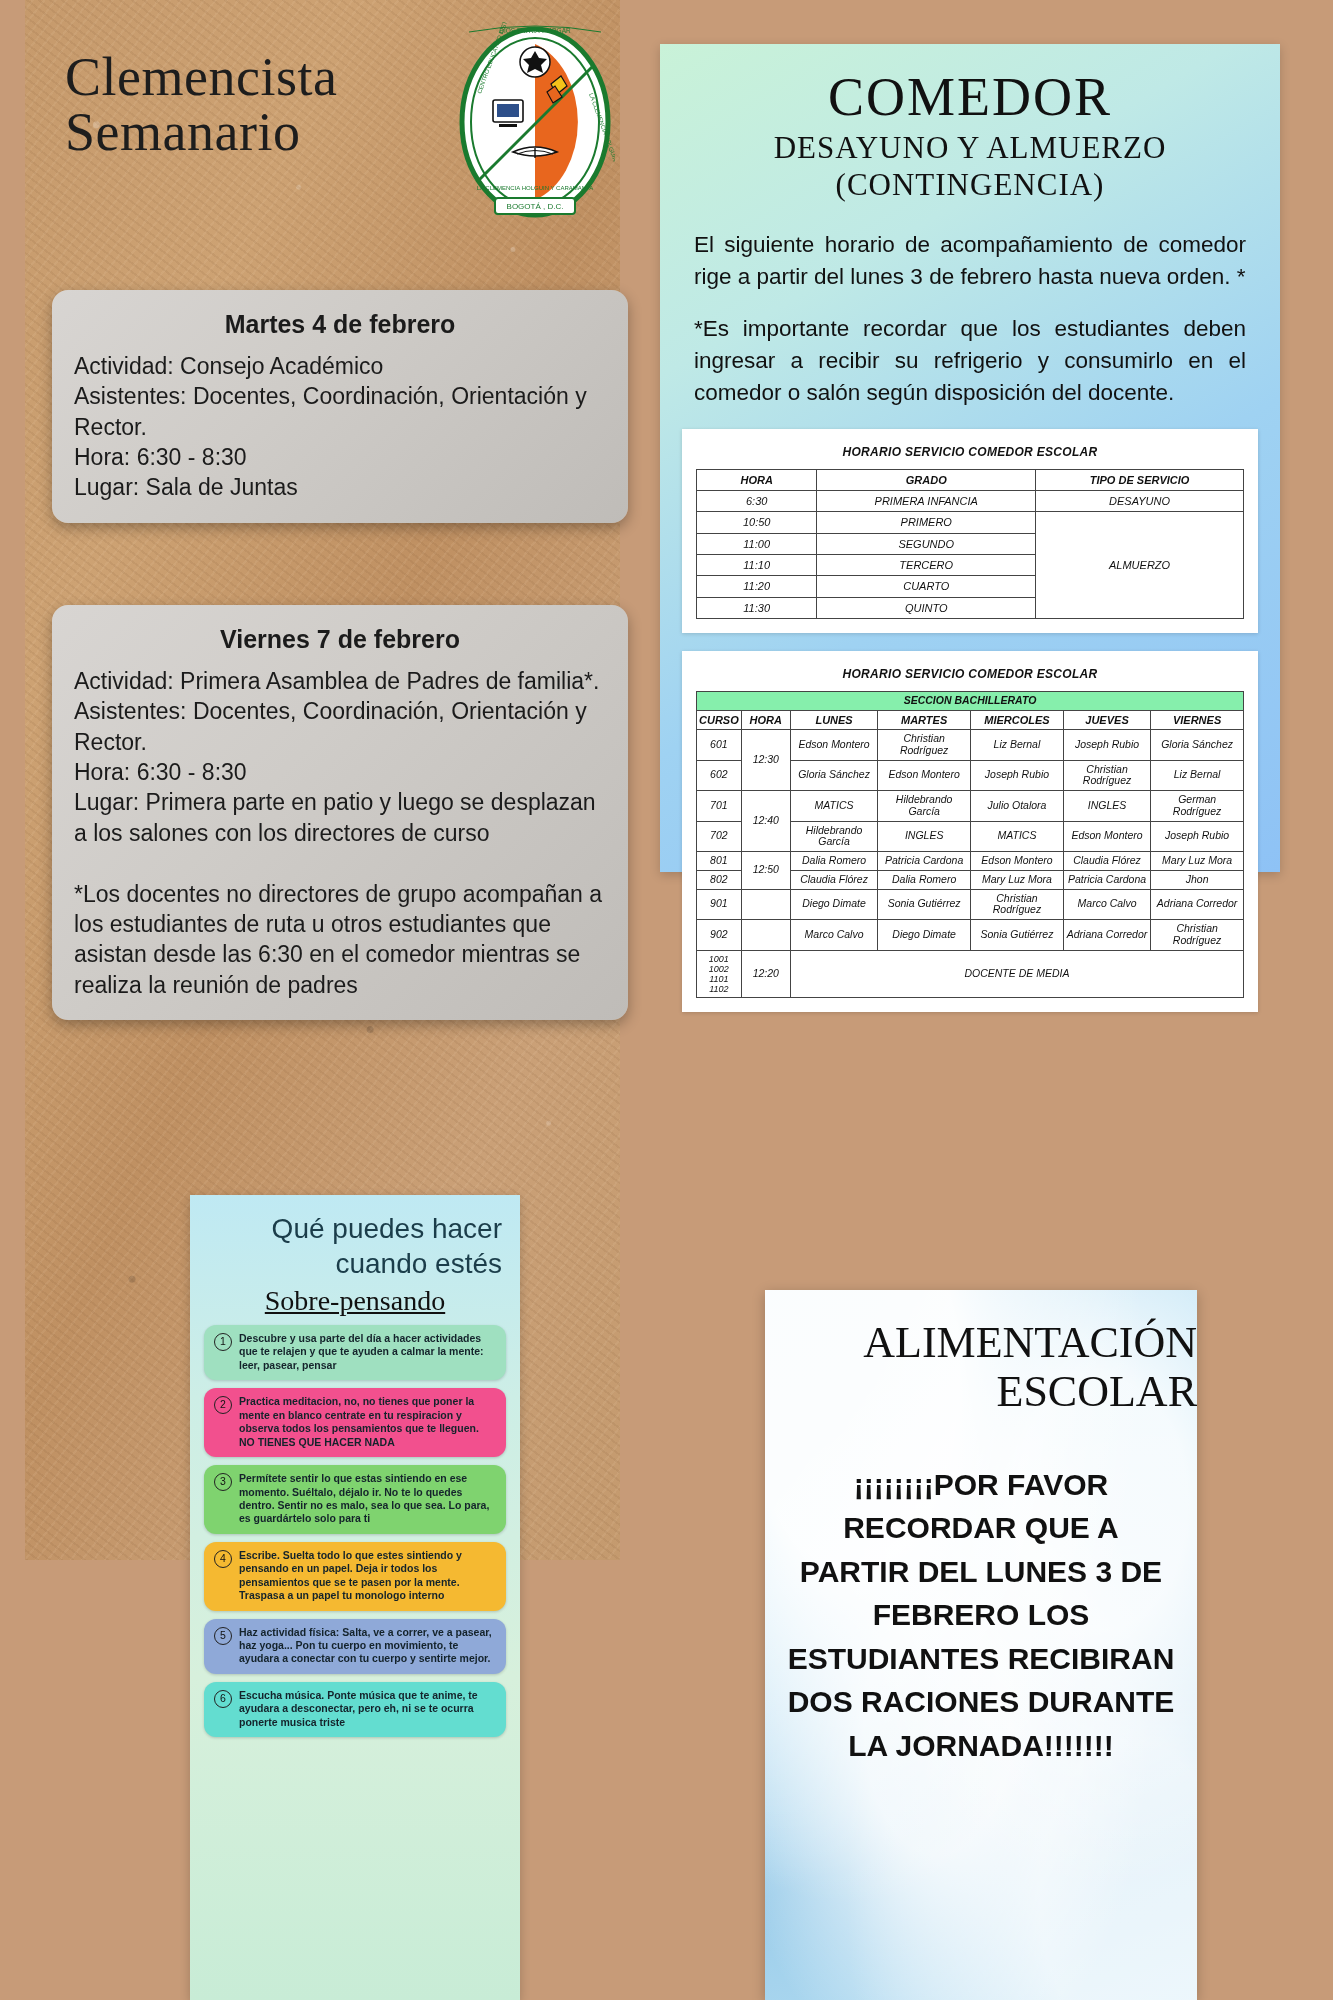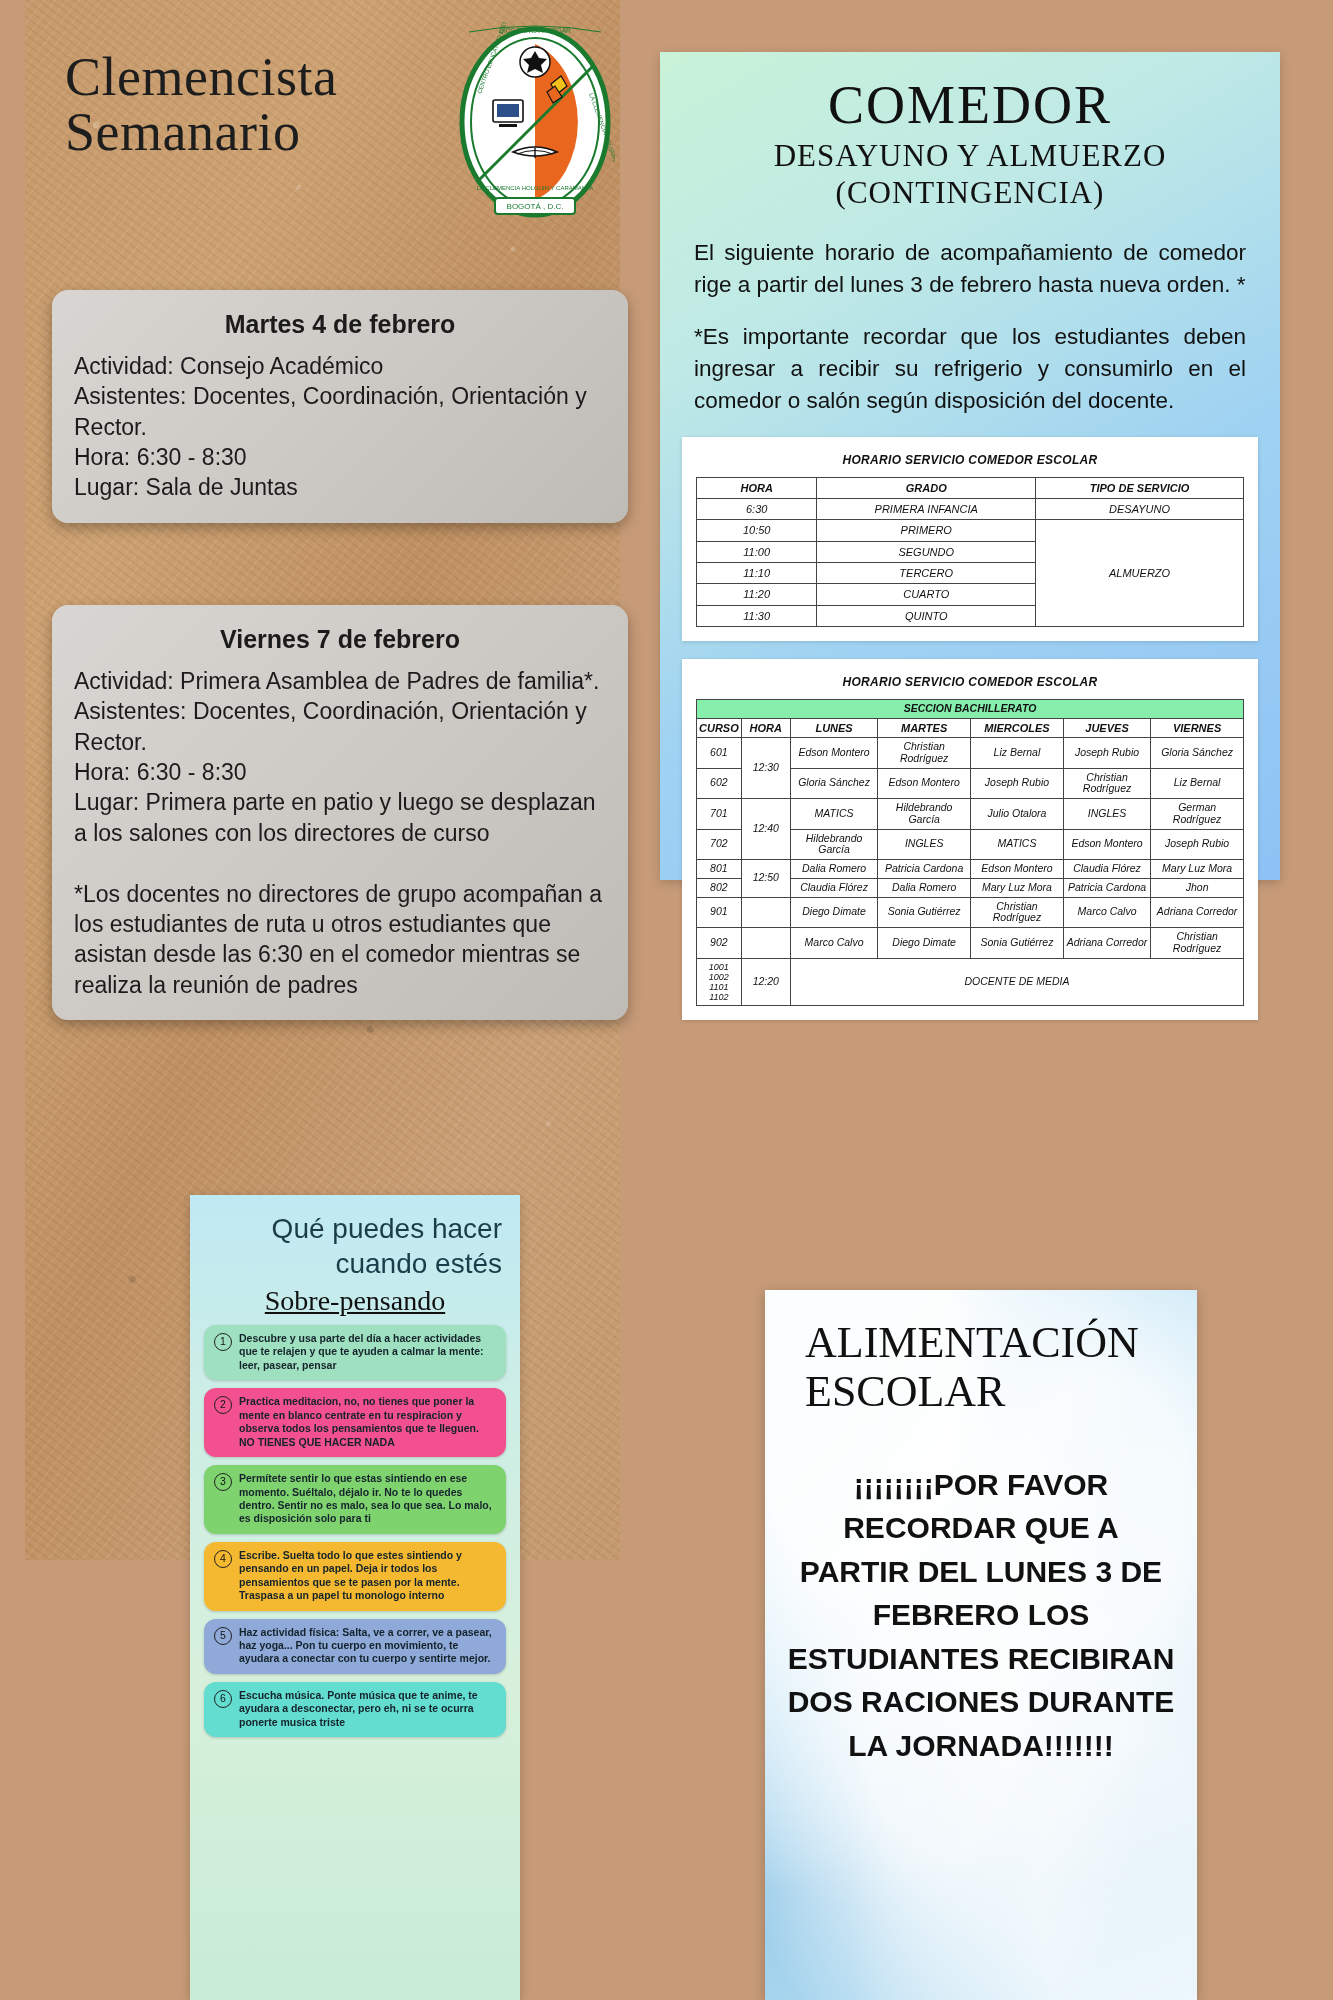--- a/index.html
+++ b/index.html
@@ -58,21 +58,21 @@
   }
   .note h3{
     margin:4px 0 12px 0;text-align:center;font-size:25px;font-weight:bold;
   }
   .note p{margin:0;font-size:23px;line-height:1.32;}
   #note1{left:52px;top:290px;width:532px;}
   #note2{left:52px;top:605px;width:532px;}
 
   
   .comedor{
-    position:absolute;left:660px;top:52px;width:620px;height:828px;z-index:4;
+    position:absolute;left:660px;top:44px;width:620px;height:828px;z-index:4;
     background:linear-gradient(150deg,#c9f2d8 0%,#bfe9e6 28%,#9fd2f2 60%,#8ec2f5 100%);
     box-shadow:0 3px 10px rgba(0,0,0,.18);
   }
   .comedor h1{
     margin:22px 0 0 0;text-align:center;
     font-family:"Liberation Serif", serif;font-weight:normal;
     font-size:54px;letter-spacing:2px;color:#111;
   }
   .comedor h2{
     margin:2px 0 0 0;text-align:center;
@@ -108,21 +108,21 @@
     position:absolute;left:765px;top:1290px;width:432px;height:710px;z-index:6;
     background:
       radial-gradient(ellipse at 20% 12%, rgba(255,255,255,.95) 0 22%, transparent 60%),
       radial-gradient(ellipse at 78% 30%, rgba(255,255,255,.85) 0 18%, transparent 55%),
       radial-gradient(ellipse at 40% 62%, rgba(255,255,255,.8) 0 20%, transparent 58%),
       radial-gradient(ellipse at 85% 85%, rgba(255,255,255,.75) 0 18%, transparent 55%),
       linear-gradient(160deg,#a8d8f0 0%,#bfe4f6 35%,#9ccdea 70%,#b6dff3 100%);
     box-shadow:0 3px 12px rgba(0,0,0,.22);
   }
   .alim h2{
-    margin:28px 0 0 0;text-align:left;
+    margin:28px 0 0 0;text-align:right;
     font-family:"Liberation Serif", serif;font-weight:normal;
     font-size:44px;line-height:1.12;color:#111;padding-left:40px;
   }
   .alim .msg{
     margin:46px 22px 0 22px;text-align:center;
     font-size:30px;font-weight:bold;line-height:1.45;color:#111;
   }
 
   
   .sobre{
@@ -371,21 +371,21 @@
   <div class="tip" style="background:#9fe0c0">
     <div class="num">1</div>
     <div class="txt">Descubre y usa parte del día a hacer actividades que te relajen y que te ayuden a calmar la mente: leer, pasear, pensar</div>
   </div>
   <div class="tip" style="background:#f2508e">
     <div class="num">2</div>
     <div class="txt">Practica meditacion, no, no tienes que poner la mente en blanco centrate en tu respiracion y observa todos los pensamientos que te lleguen. NO TIENES QUE HACER NADA</div>
   </div>
   <div class="tip" style="background:#7fd36f">
     <div class="num">3</div>
-    <div class="txt">Permítete sentir lo que estas sintiendo en ese momento. Suéltalo, déjalo ir. No te lo quedes dentro. Sentir no es malo, sea lo que sea. Lo malo, es disposición solo para ti</div>
+    <div class="txt">Permítete sentir lo que estas sintiendo en ese momento. Suéltalo, déjalo ir. No te lo quedes dentro. Sentir no es malo, sea lo que sea. Lo para, es guardártelo solo para ti</div>
   </div>
   <div class="tip" style="background:#f5b931">
     <div class="num">4</div>
     <div class="txt">Escribe. Suelta todo lo que estes sintiendo y pensando en un papel. Deja ir todos los pensamientos que se te pasen por la mente. Traspasa a un papel tu monologo interno</div>
   </div>
   <div class="tip" style="background:#8fa9d8">
     <div class="num">5</div>
     <div class="txt">Haz actividad física: Salta, ve a correr, ve a pasear, haz yoga... Pon tu cuerpo en movimiento, te ayudara a conectar con tu cuerpo y sentirte mejor.</div>
   </div>
   <div class="tip" style="background:#63ddd0">

